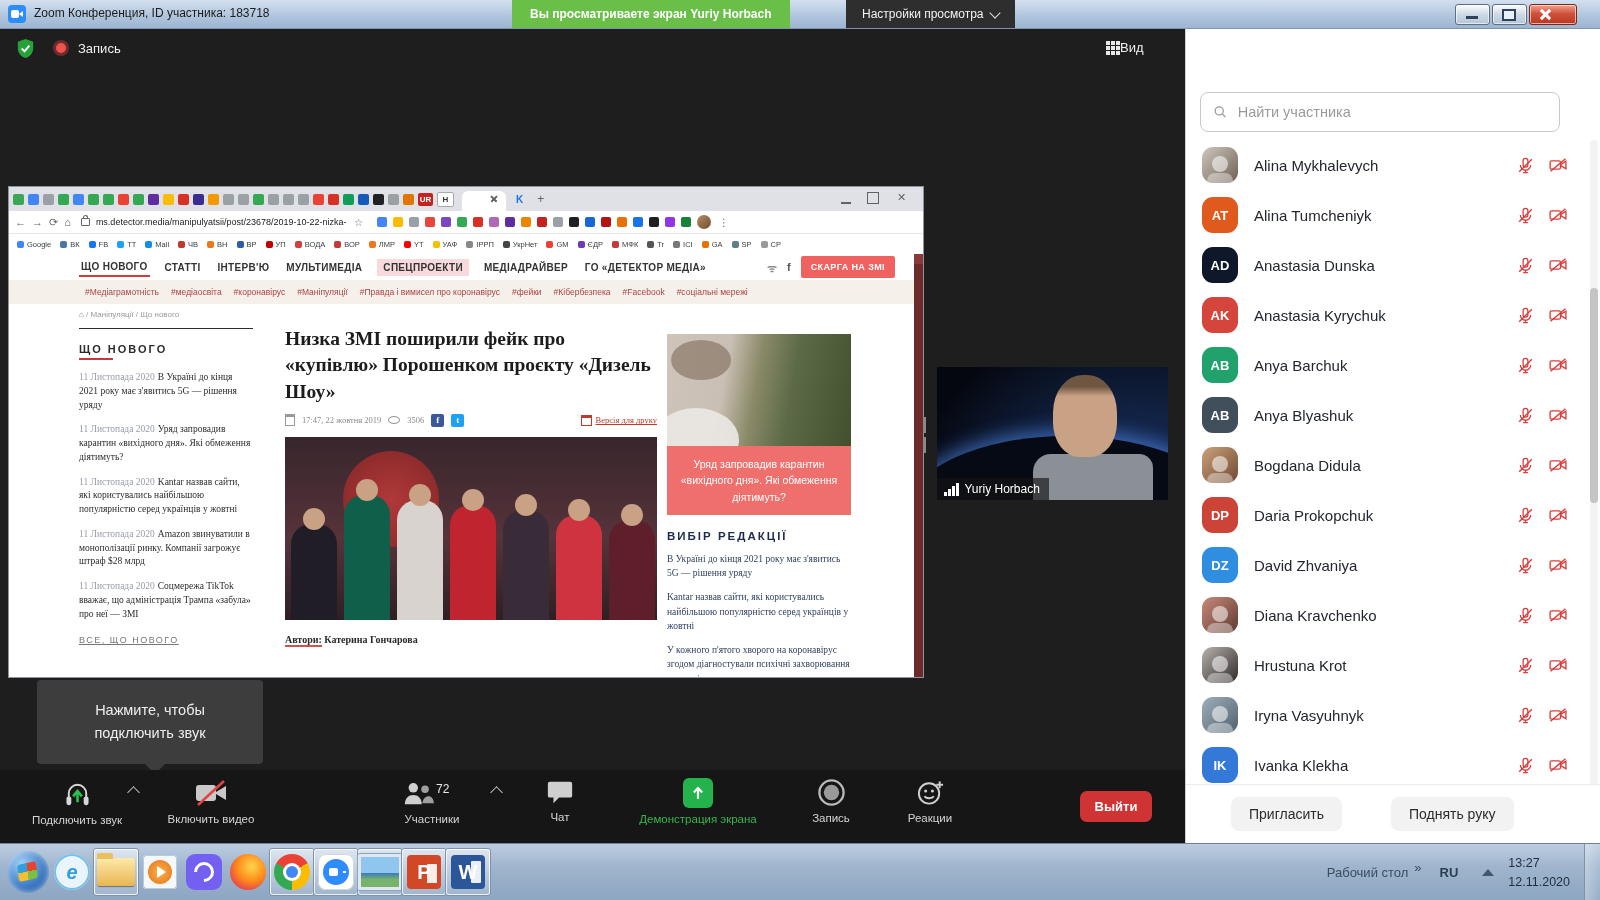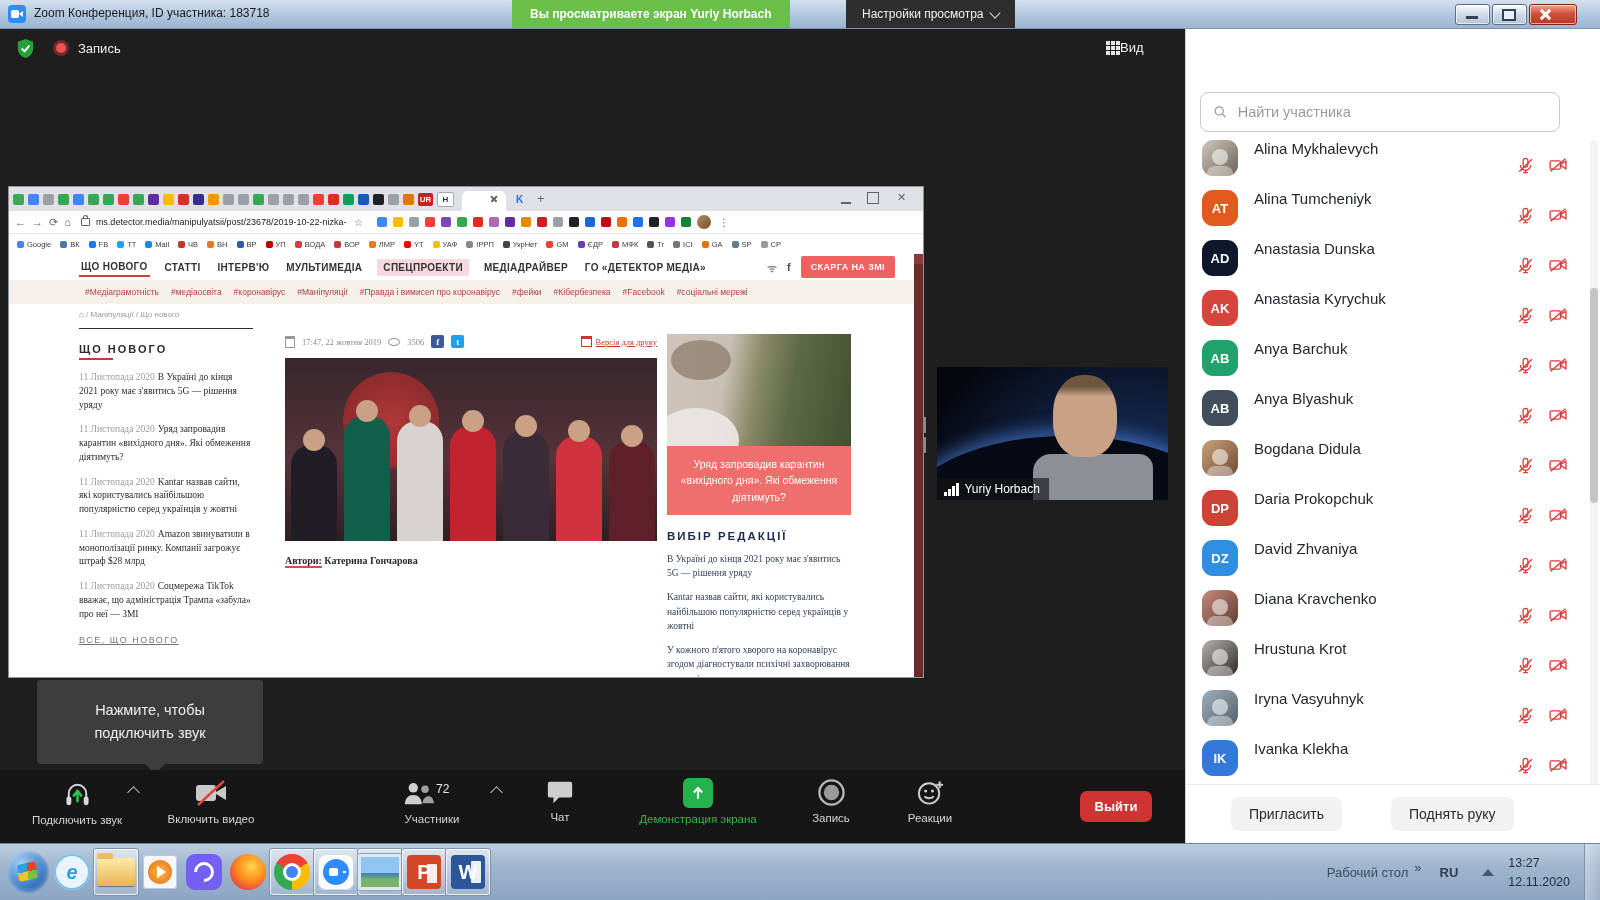--- a/index.html
+++ b/index.html
@@ -144,21 +144,21 @@
   .cnt{color:#e8e8e8;font-size:12px;position:absolute;left:34px;top:4px}
 
   
   .panel{position:absolute;left:1185px;top:28px;width:415px;height:815px;background:#fff;border-left:1px solid #cfcfcf;box-sizing:border-box}
   .p-head{position:relative;height:56px;display:flex;align-items:center;justify-content:center;font-size:15px;font-weight:bold;color:#23283a}
   .p-chev{position:absolute;left:20px;top:22px;width:9px;height:9px;border-right:2px solid #747474;border-bottom:2px solid #747474;transform:rotate(45deg)}
   .p-search{position:absolute;left:14px;top:64px;width:360px;height:40px;border:1px solid #c9c9c9;border-radius:8px;display:flex;align-items:center;padding:0 12px;gap:8px;box-sizing:border-box}
   .p-search input{border:none;outline:none;font-size:14.5px;color:#444;width:100%;font-family:"Liberation Sans",sans-serif}
   .p-search input::placeholder{color:#9a9a9a}
   .p-list{position:absolute;left:0;top:112px;width:398px;height:645px;overflow:hidden}
-  .p-row{height:50px;display:flex;padding:0 14px 0 16px}
+  .p-row{height:50px;display:flex;align-items:center;padding:0 14px 0 16px}
   .p-avatar{width:36px;height:36px;border-radius:11px;flex:0 0 36px;display:flex;align-items:center;justify-content:center;
     color:#fff;font-size:13px;font-weight:bold;overflow:hidden;position:relative}
   .p-avatar.photo:before{content:"";position:absolute;left:50%;top:9px;transform:translateX(-50%);width:16px;height:16px;border-radius:50%;background:rgba(255,255,255,.55)}
   .p-avatar.photo:after{content:"";position:absolute;left:50%;bottom:-4px;transform:translateX(-50%);width:26px;height:14px;border-radius:8px 8px 0 0;background:rgba(255,255,255,.4)}
   .p-name{margin-left:16px;font-size:15px;color:#22262e;white-space:nowrap;overflow:hidden;flex:1}
   .p-icons{display:flex;gap:13px;align-items:center;margin-right:2px}
   .p-scrolltrack{position:absolute;right:2px;top:112px;width:8px;height:645px;background:#f3f3f3;border-radius:4px}
   .p-scrollthumb{position:absolute;right:2px;top:260px;width:8px;height:215px;background:#c4c4c4;border-radius:4px}
   .p-foot{position:absolute;left:0;bottom:0;width:100%;height:58px;border-top:1px solid #ebebeb;background:#fff}
   .p-btn{position:absolute;top:12px;height:34px;background:#f2f2f2;border-radius:8px;font-size:14px;color:#2b2b2b;
@@ -462,20 +462,21 @@
             <div class="wn-item"><span class="d">11 Листопада 2020</span><span class="t">В Україні до кінця 2021 року має з'явитись 5G — рішення уряду</span></div>
             <div class="wn-item"><span class="d">11 Листопада 2020</span><span class="t">Уряд запровадив карантин «вихідного дня». Які обмеження діятимуть?</span></div>
             <div class="wn-item"><span class="d">11 Листопада 2020</span><span class="t">Kantar назвав сайти, які користувались найбільшою популярністю серед українців у жовтні</span></div>
             <div class="wn-item"><span class="d">11 Листопада 2020</span><span class="t">Amazon звинуватили в монополізації ринку. Компанії загрожує штраф $28 млрд</span></div>
             <div class="wn-item"><span class="d">11 Листопада 2020</span><span class="t">Соцмережа TikTok вважає, що адміністрація Трампа «забула» про неї — ЗМІ</span></div>
           </div>
         <div class="wn-all">ВСЕ, ЩО НОВОГО</div>
       </div>
 
       <div class="art-col">
+        <div class="art-title">Низка ЗМІ поширили фейк про «купівлю» Порошенком проєкту «Дизель Шоу»</div>
         <div class="art-meta">
           <span class="cal"></span>
           <span>17:47, 22 жовтня 2019</span>
           <span class="eye"></span>
           <span>3506</span>
           <span class="soc f">f</span>
           <span class="soc t">t</span>
           <span class="print">
               <span class="printer"></span>
               <span>Версія для друку</span>

